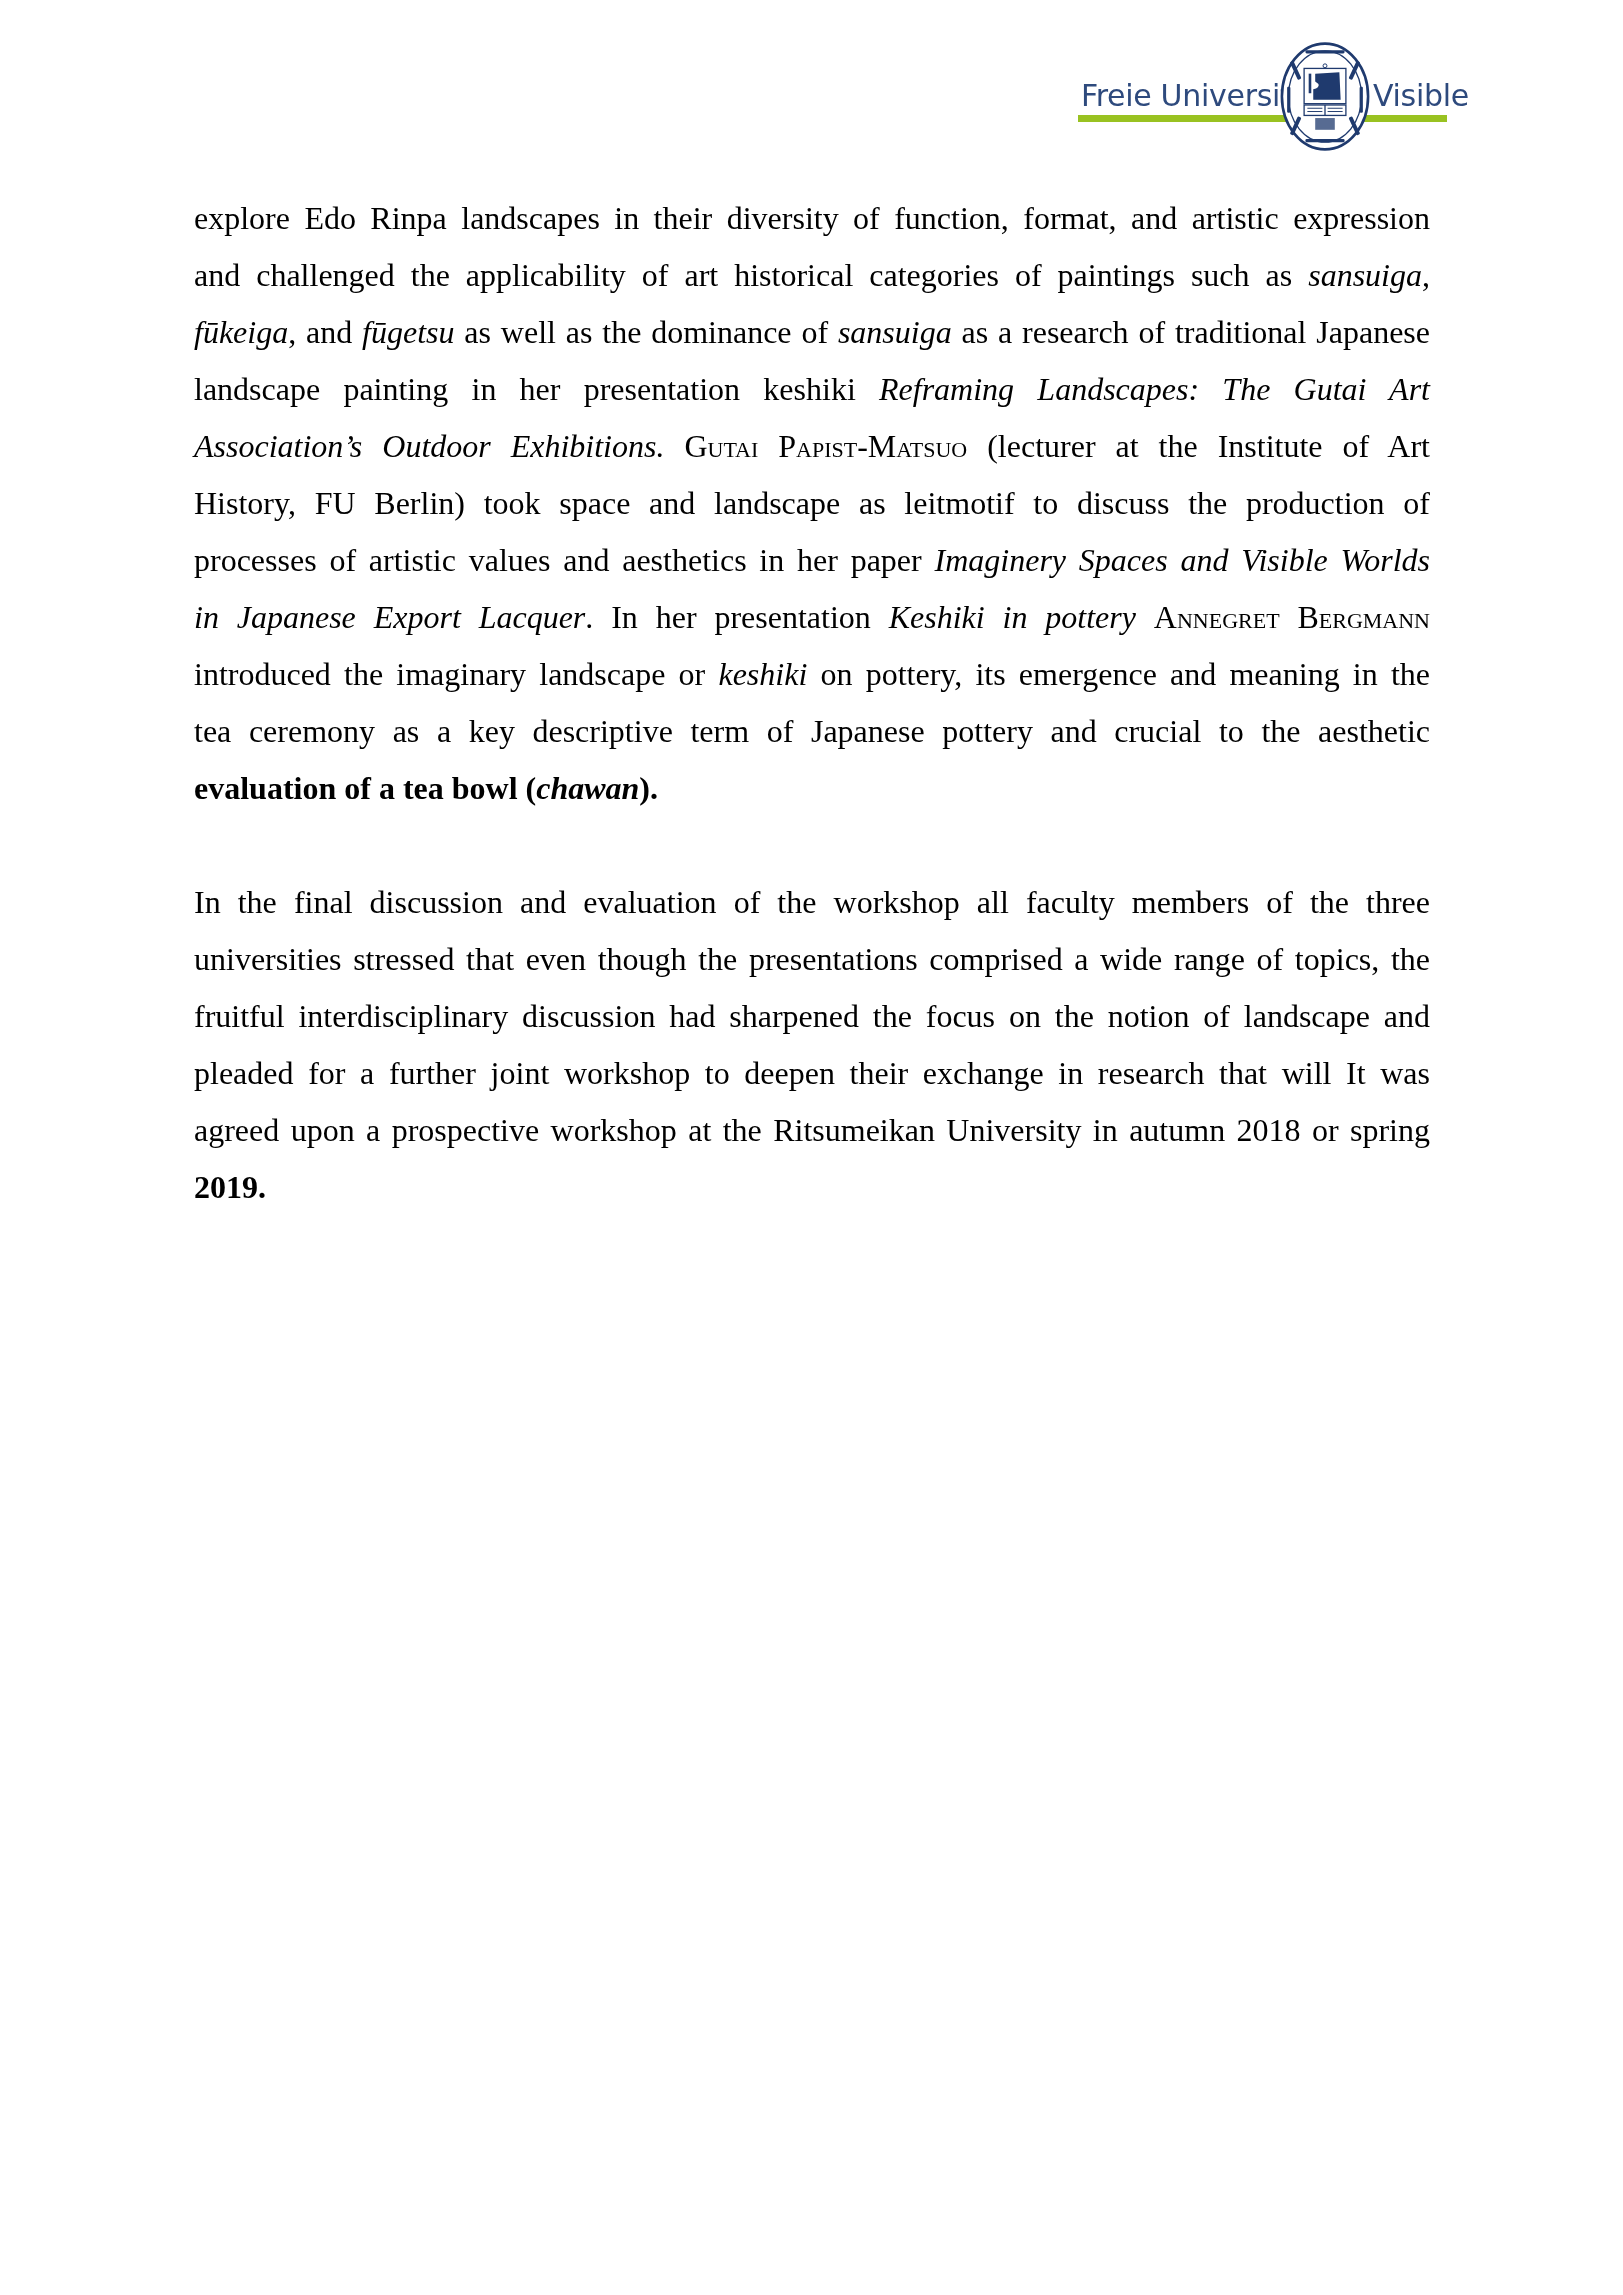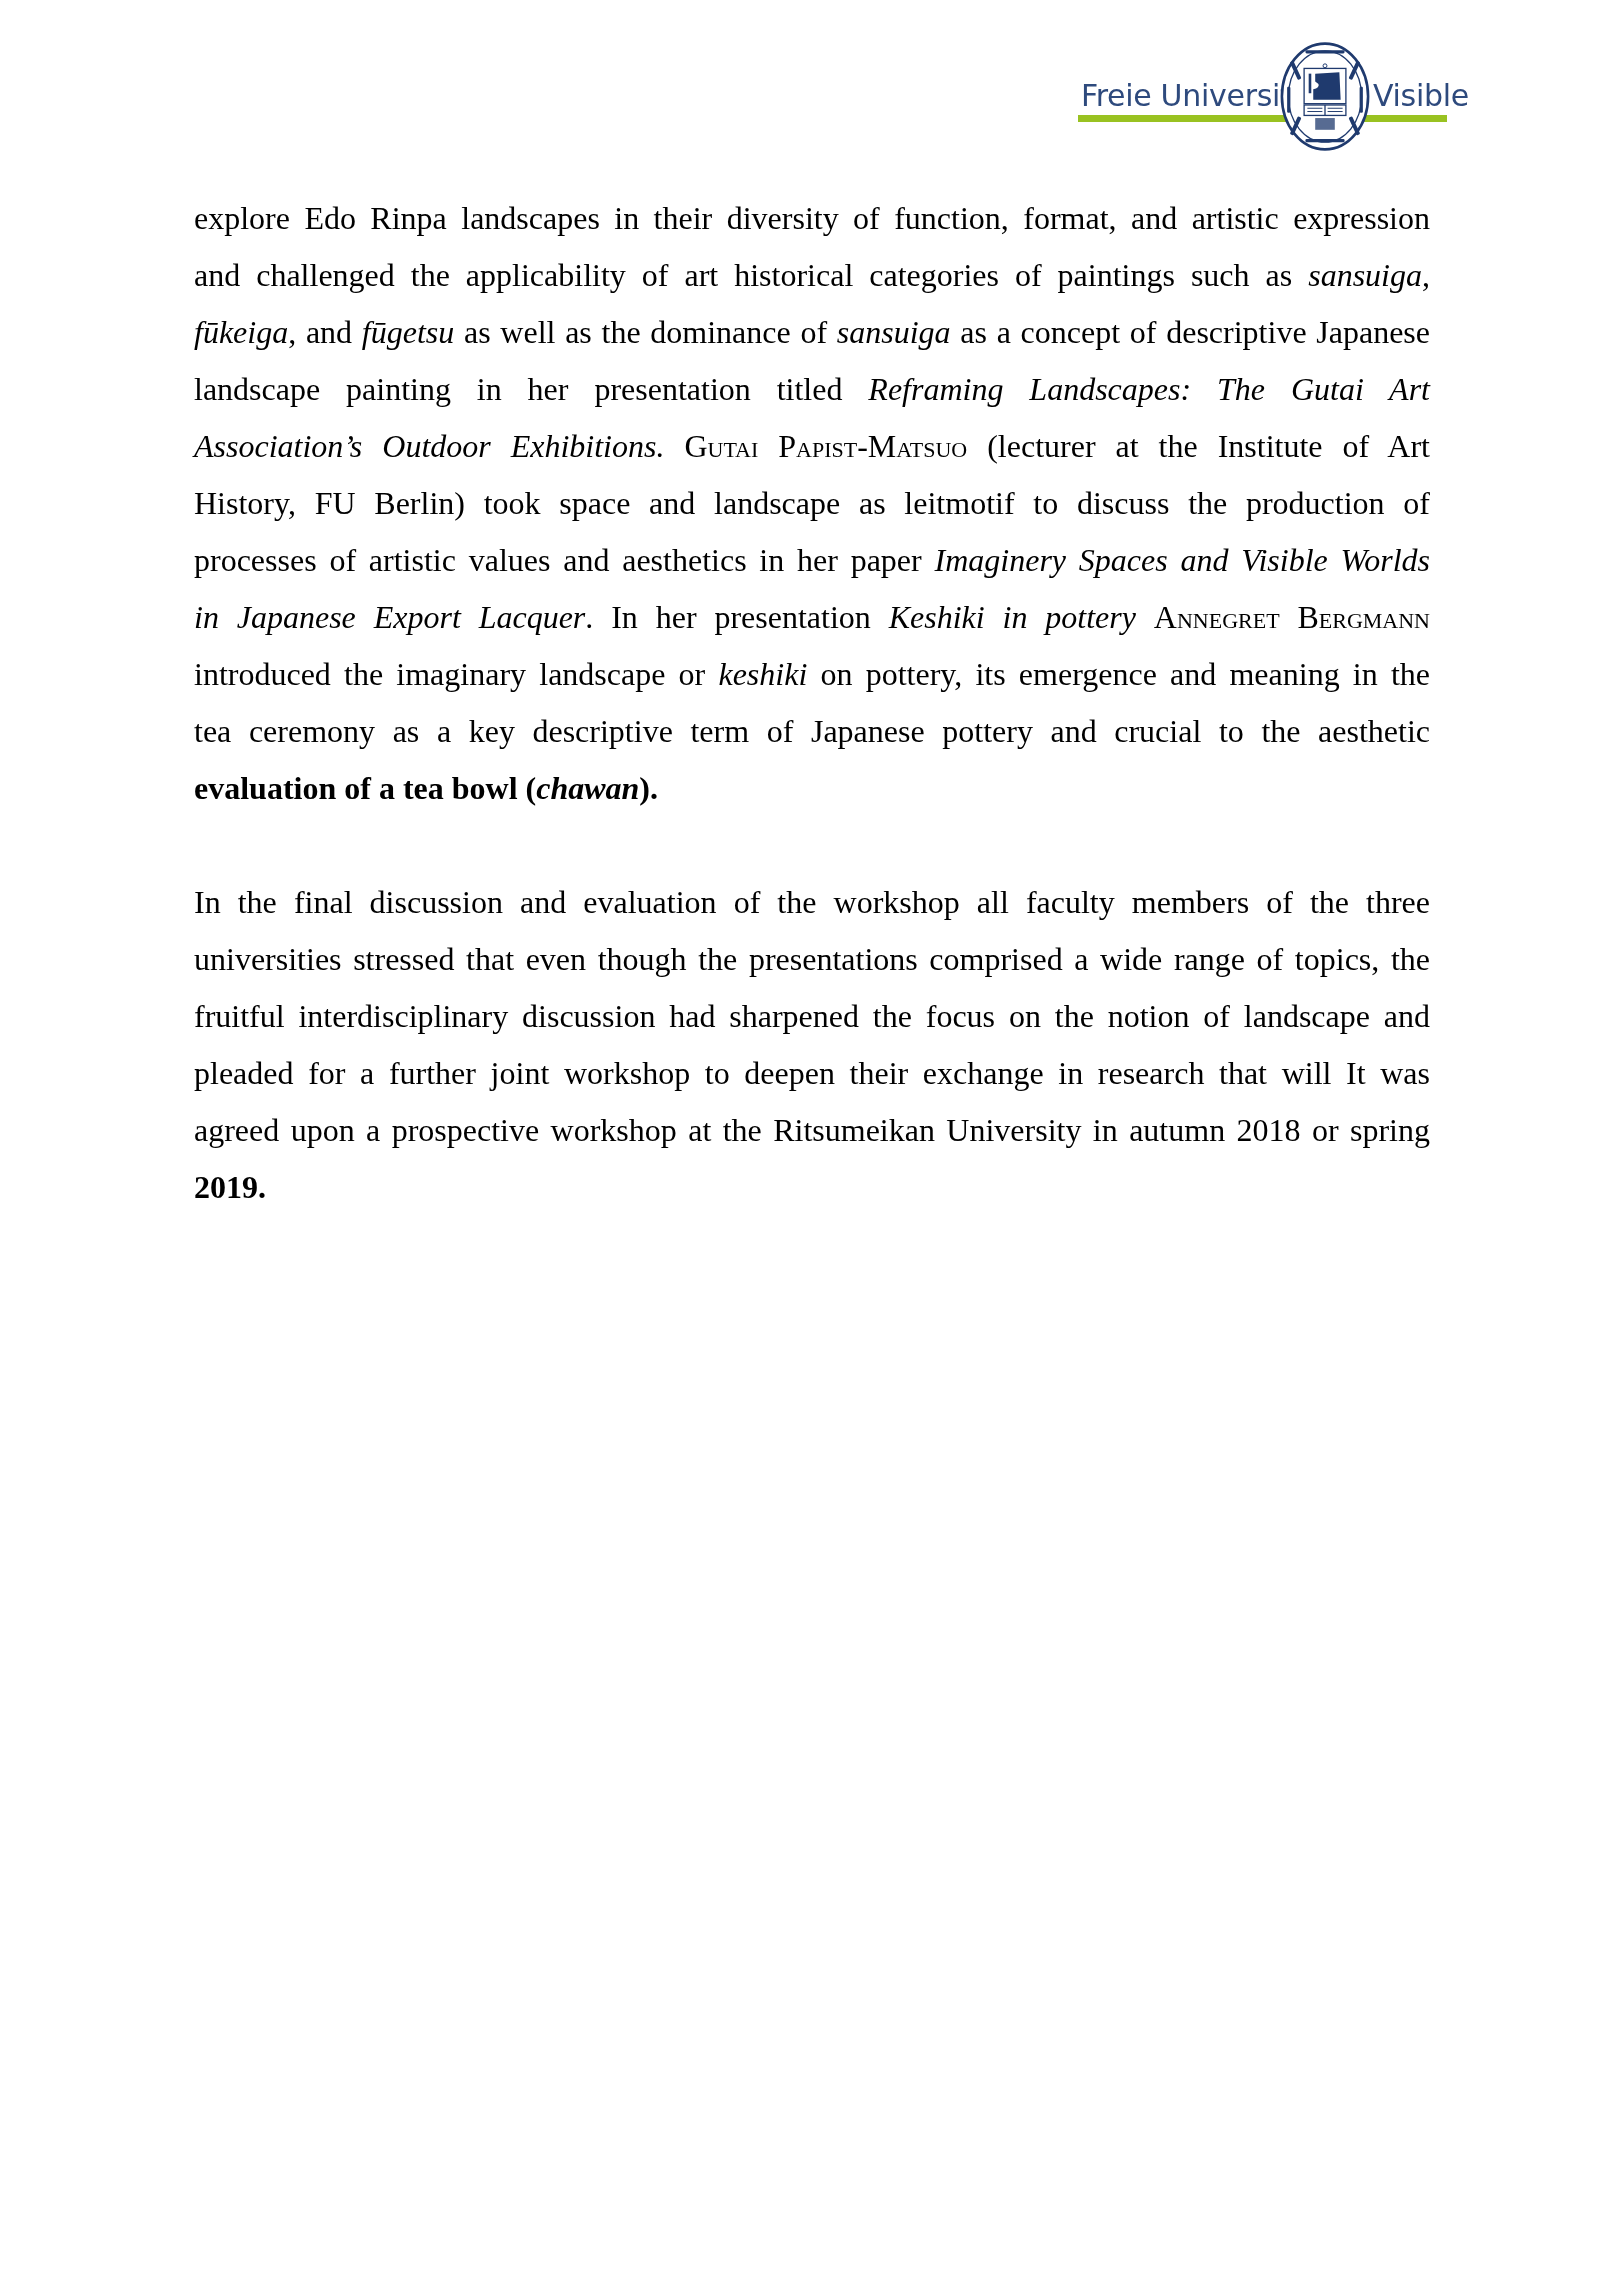--- a/index.html
+++ b/index.html
@@ -115,22 +115,22 @@
     <rect x="55" y="118" width="30" height="18" fill="#1f3a6e" opacity="0.75"></rect>
     <circle cx="70" cy="38" r="3" fill="none" stroke="#1f3a6e" stroke-width="1.5"></circle>
   </svg>
   <span class="logo-text right" style="color: rgb(46, 74, 125);">Visible</span>
 </div>
 
 <div class="content">
   <div class="para">
       <span class="line"><span>explore Edo Rinpa landscapes in their diversity of function, format, and artistic expression</span></span>
       <span class="line"><span>and challenged the applicability of art historical categories of paintings such as </span><span class="it">sansuiga</span><span>,</span></span>
-      <span class="line"><span class="it">fūkeiga</span><span>, and </span><span class="it">fūgetsu</span><span> as well as the dominance of </span><span class="it">sansuiga</span><span> as a concept of descriptive Japanese</span></span>
-      <span class="line"><span>landscape painting in her presentation titled </span><span class="it">Reframing Landscapes: The Gutai Art</span></span>
+      <span class="line"><span class="it">fūkeiga</span><span>, and </span><span class="it">fūgetsu</span><span> as well as the dominance of </span><span class="it">sansuiga</span><span> as a research of traditional Japanese</span></span>
+      <span class="line"><span>landscape painting in her presentation keshiki </span><span class="it">Reframing Landscapes: The Gutai Art</span></span>
       <span class="line"><span class="it">Association’s Outdoor Exhibitions.</span><span> </span><span class="sc">Gutai Papist-Matsuo</span><span> (lecturer at the Institute of Art</span></span>
       <span class="line"><span>History, FU Berlin) took space and landscape as leitmotif to discuss the production of</span></span>
       <span class="line"><span>processes of artistic values and aesthetics in her paper </span><span class="it">Imaginery Spaces and Visible Worlds</span></span>
       <span class="line"><span class="it">in Japanese Export Lacquer</span><span>. In her presentation </span><span class="it">Keshiki in pottery</span><span> </span><span class="sc">Annegret Bergmann</span></span>
       <span class="line"><span>introduced the imaginary landscape or </span><span class="it">keshiki</span><span> on pottery, its emergence and meaning in the</span></span>
       <span class="line"><span>tea ceremony as a key descriptive term of Japanese pottery and crucial to the aesthetic</span></span>
       <span class="line last"><span>evaluation of a tea bowl (</span><span class="it">chawan</span><span>).</span></span>
     </div>
   <div class="para">
       <span class="line"><span>In the final discussion and evaluation of the workshop all faculty members of the three</span></span>

